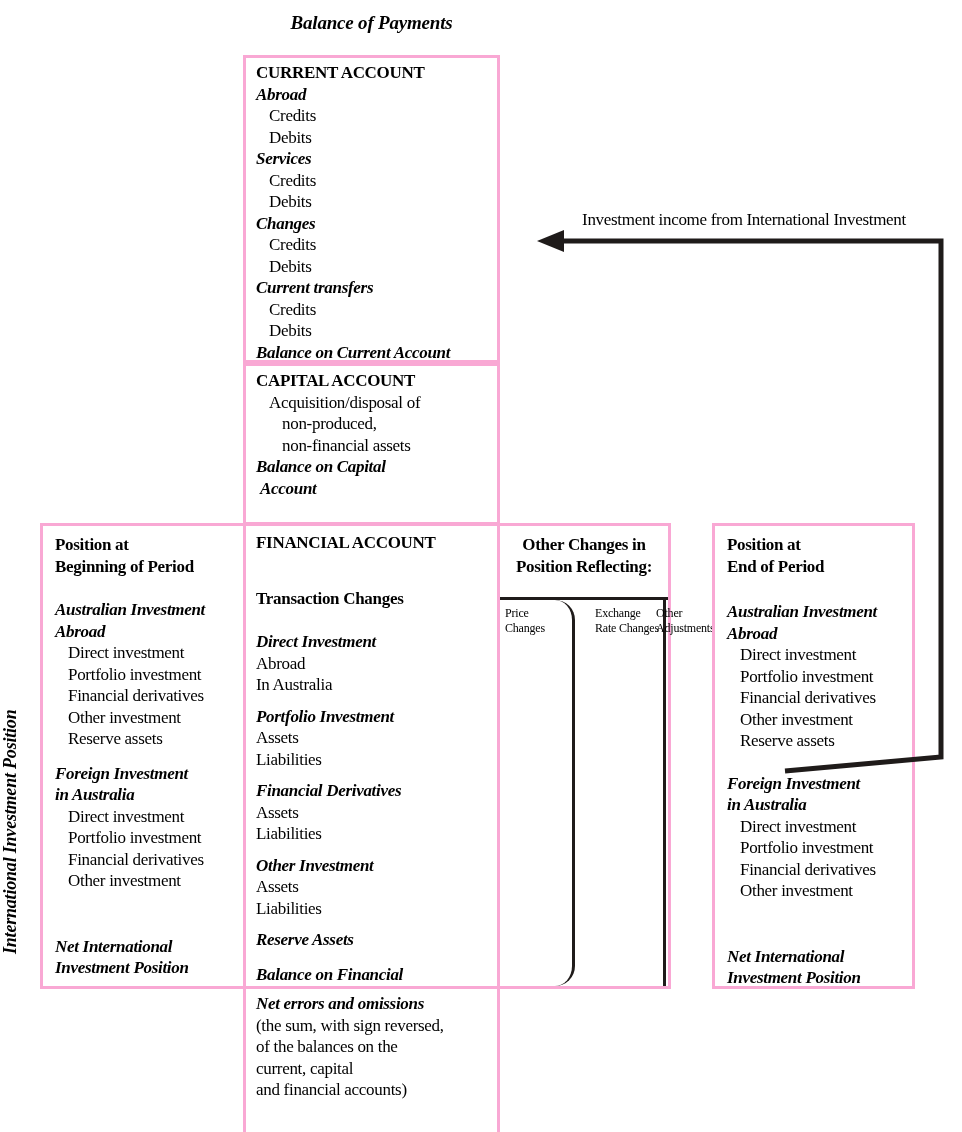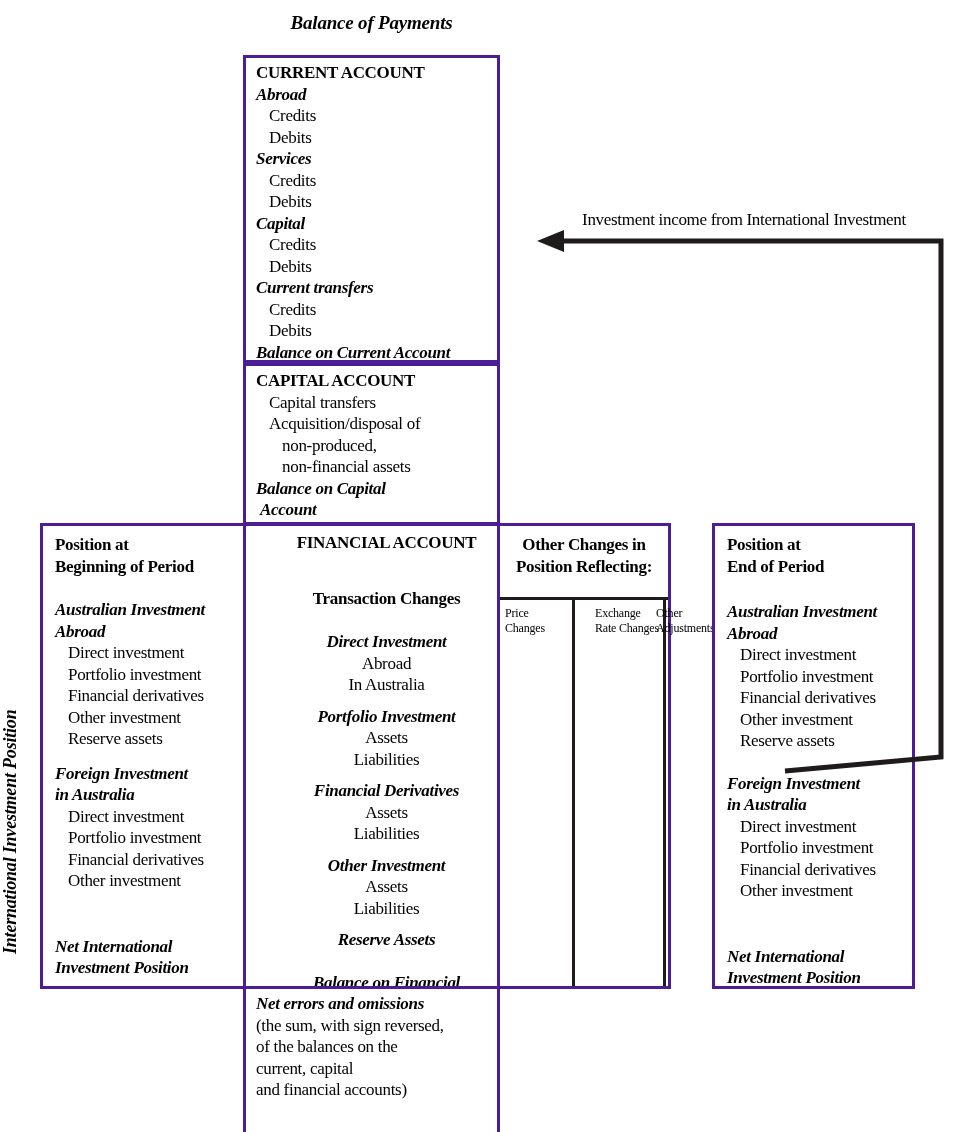--- a/index.html
+++ b/index.html
@@ -5,54 +5,54 @@
   html,body{margin:0;padding:0;background:#ffffff;}
   .canvas{
     position:relative;width:962px;height:1132px;background:#ffffff;
     font-family:Liberation Serif, serif;color:#000000;overflow:hidden;
   }
   .title{
     position:absolute;left:243px;top:12px;width:257px;text-align:center;
     font-size:19px;font-weight:bold;font-style:italic;letter-spacing:-0.2px;
   }
   .box{
-    position:absolute;border:3px solid #4c1d95;box-sizing:border-box;background:#ffffff;
+    position:absolute;border:3px solid #f9a8d4;box-sizing:border-box;background:#ffffff;
   }
   .pad{padding:4px 4px 0 10px;}
   .line{font-size:17px;line-height:21.5px;letter-spacing:-0.3px;white-space:nowrap;}
   .s-h{font-weight:bold;}
   .s-bi{font-weight:bold;font-style:italic;}
   .s-r{font-weight:normal;}
   .ind-0{padding-left:0;}
   .ind-1{padding-left:13px;}
   .ind-2{padding-left:26px;}
   .ind-3{padding-left:4px;}
 
   
   .cell-begin{left:40px;top:523px;width:206px;height:466px;}
-  .cell-fin{left:243px;top:523px;width:281px;height:466px;text-align:center;}
+  .cell-fin{left:243px;top:523px;width:281px;height:466px;}
   .cell-mid{left:497px;top:523px;width:174px;height:466px;padding:0;}
   .cell-end{left:712px;top:523px;width:203px;height:466px;}
   .cell-begin .pad,.cell-end .pad{padding-top:8px;padding-left:12px;}
   .cell-fin .pad{padding-top:6px;}
 
   
   .box-current{left:243px;top:55px;width:257px;height:308px;}
   .box-capital{left:243px;top:363px;width:257px;height:162px;}
   .box-neterr{left:243px;top:986px;width:257px;height:162px;}
 
   
   .mid-header{
     position:absolute;left:0;right:0;top:0;height:74px;box-sizing:border-box;
     border-bottom:3px solid #1f1b1a;text-align:center;padding-top:8px;
     font-size:17px;font-weight:bold;line-height:22px;letter-spacing:-0.3px;
   }
   .mid-col{position:absolute;top:74px;bottom:0;box-sizing:border-box;
     font-size:12px;line-height:15px;padding:6px 2px 0 5px;letter-spacing:-0.2px;}
-  .col-price{left:0;width:75px;border-right:3px solid #1f1b1a;}
+  .col-price{left:0;width:75px;border-right:3px solid #1f1b1a;border-radius:20px;}
   .col-exch{left:58px;width:76px;border-right:3px solid #1f1b1a;margin-left:32px;}
   .col-other{left:151px;right:0;}
 
   
   .iip-rotated{
     position:absolute;left:0px;top:652px;height:360px;width:30px;
     writing-mode:vertical-rl;transform:rotate(180deg);
     font-size:18px;font-weight:bold;font-style:italic;letter-spacing:-0.2px;
     text-align:center;
   }
@@ -71,32 +71,31 @@
   <div class="title">Balance of Payments</div>
 
   <div class="box box-current pad">
       <div class="line s-h ind-0">CURRENT ACCOUNT</div>
       <div class="line s-bi ind-0">Abroad</div>
       <div class="line s-r ind-1">Credits</div>
       <div class="line s-r ind-1">Debits</div>
       <div class="line s-bi ind-0">Services</div>
       <div class="line s-r ind-1">Credits</div>
       <div class="line s-r ind-1">Debits</div>
-      <div class="line s-bi ind-0">Capital</div>
+      <div class="line s-bi ind-0">Changes</div>
       <div class="line s-r ind-1">Credits</div>
       <div class="line s-r ind-1">Debits</div>
       <div class="line s-bi ind-0">Current transfers</div>
       <div class="line s-r ind-1">Credits</div>
       <div class="line s-r ind-1">Debits</div>
       <div class="line s-bi ind-0">Balance on Current Account</div>
     </div>
 
   <div class="box box-capital pad">
       <div class="line s-h ind-0">CAPITAL ACCOUNT</div>
-      <div class="line s-r ind-1">Capital transfers</div>
       <div class="line s-r ind-1">Acquisition/disposal of</div>
       <div class="line s-r ind-2">non-produced,</div>
       <div class="line s-r ind-2">non-financial assets</div>
       <div class="line s-bi ind-0">Balance on Capital</div>
       <div class="line s-bi ind-3">Account</div>
     </div>
 
   <div class="box cell-begin">
     <div class="pad">
         <div class="line s-h ind-0">Position at</div>
@@ -129,21 +128,21 @@
         <div class="line s-bi ind-0" style="margin-top: 10px;">Portfolio Investment</div>
         <div class="line s-r ind-0">Assets</div>
         <div class="line s-r ind-0">Liabilities</div>
         <div class="line s-bi ind-0" style="margin-top: 10px;">Financial Derivatives</div>
         <div class="line s-r ind-0">Assets</div>
         <div class="line s-r ind-0">Liabilities</div>
         <div class="line s-bi ind-0" style="margin-top: 10px;">Other Investment</div>
         <div class="line s-r ind-0">Assets</div>
         <div class="line s-r ind-0">Liabilities</div>
         <div class="line s-bi ind-0" style="margin-top: 10px;">Reserve Assets</div>
-        <div class="line s-bi ind-0" style="margin-top: 21px;">Balance on Financial</div>
+        <div class="line s-bi ind-0" style="margin-top: 13px;">Balance on Financial</div>
         <div class="line s-bi ind-0">Account</div>
       </div>
   </div>
 
   <div class="box cell-mid">
     <div class="mid-header">
       <div>Other Changes in</div>
       <div>Position Reflecting:</div>
     </div>
     <div class="mid-col col-price">Price Changes</div>

